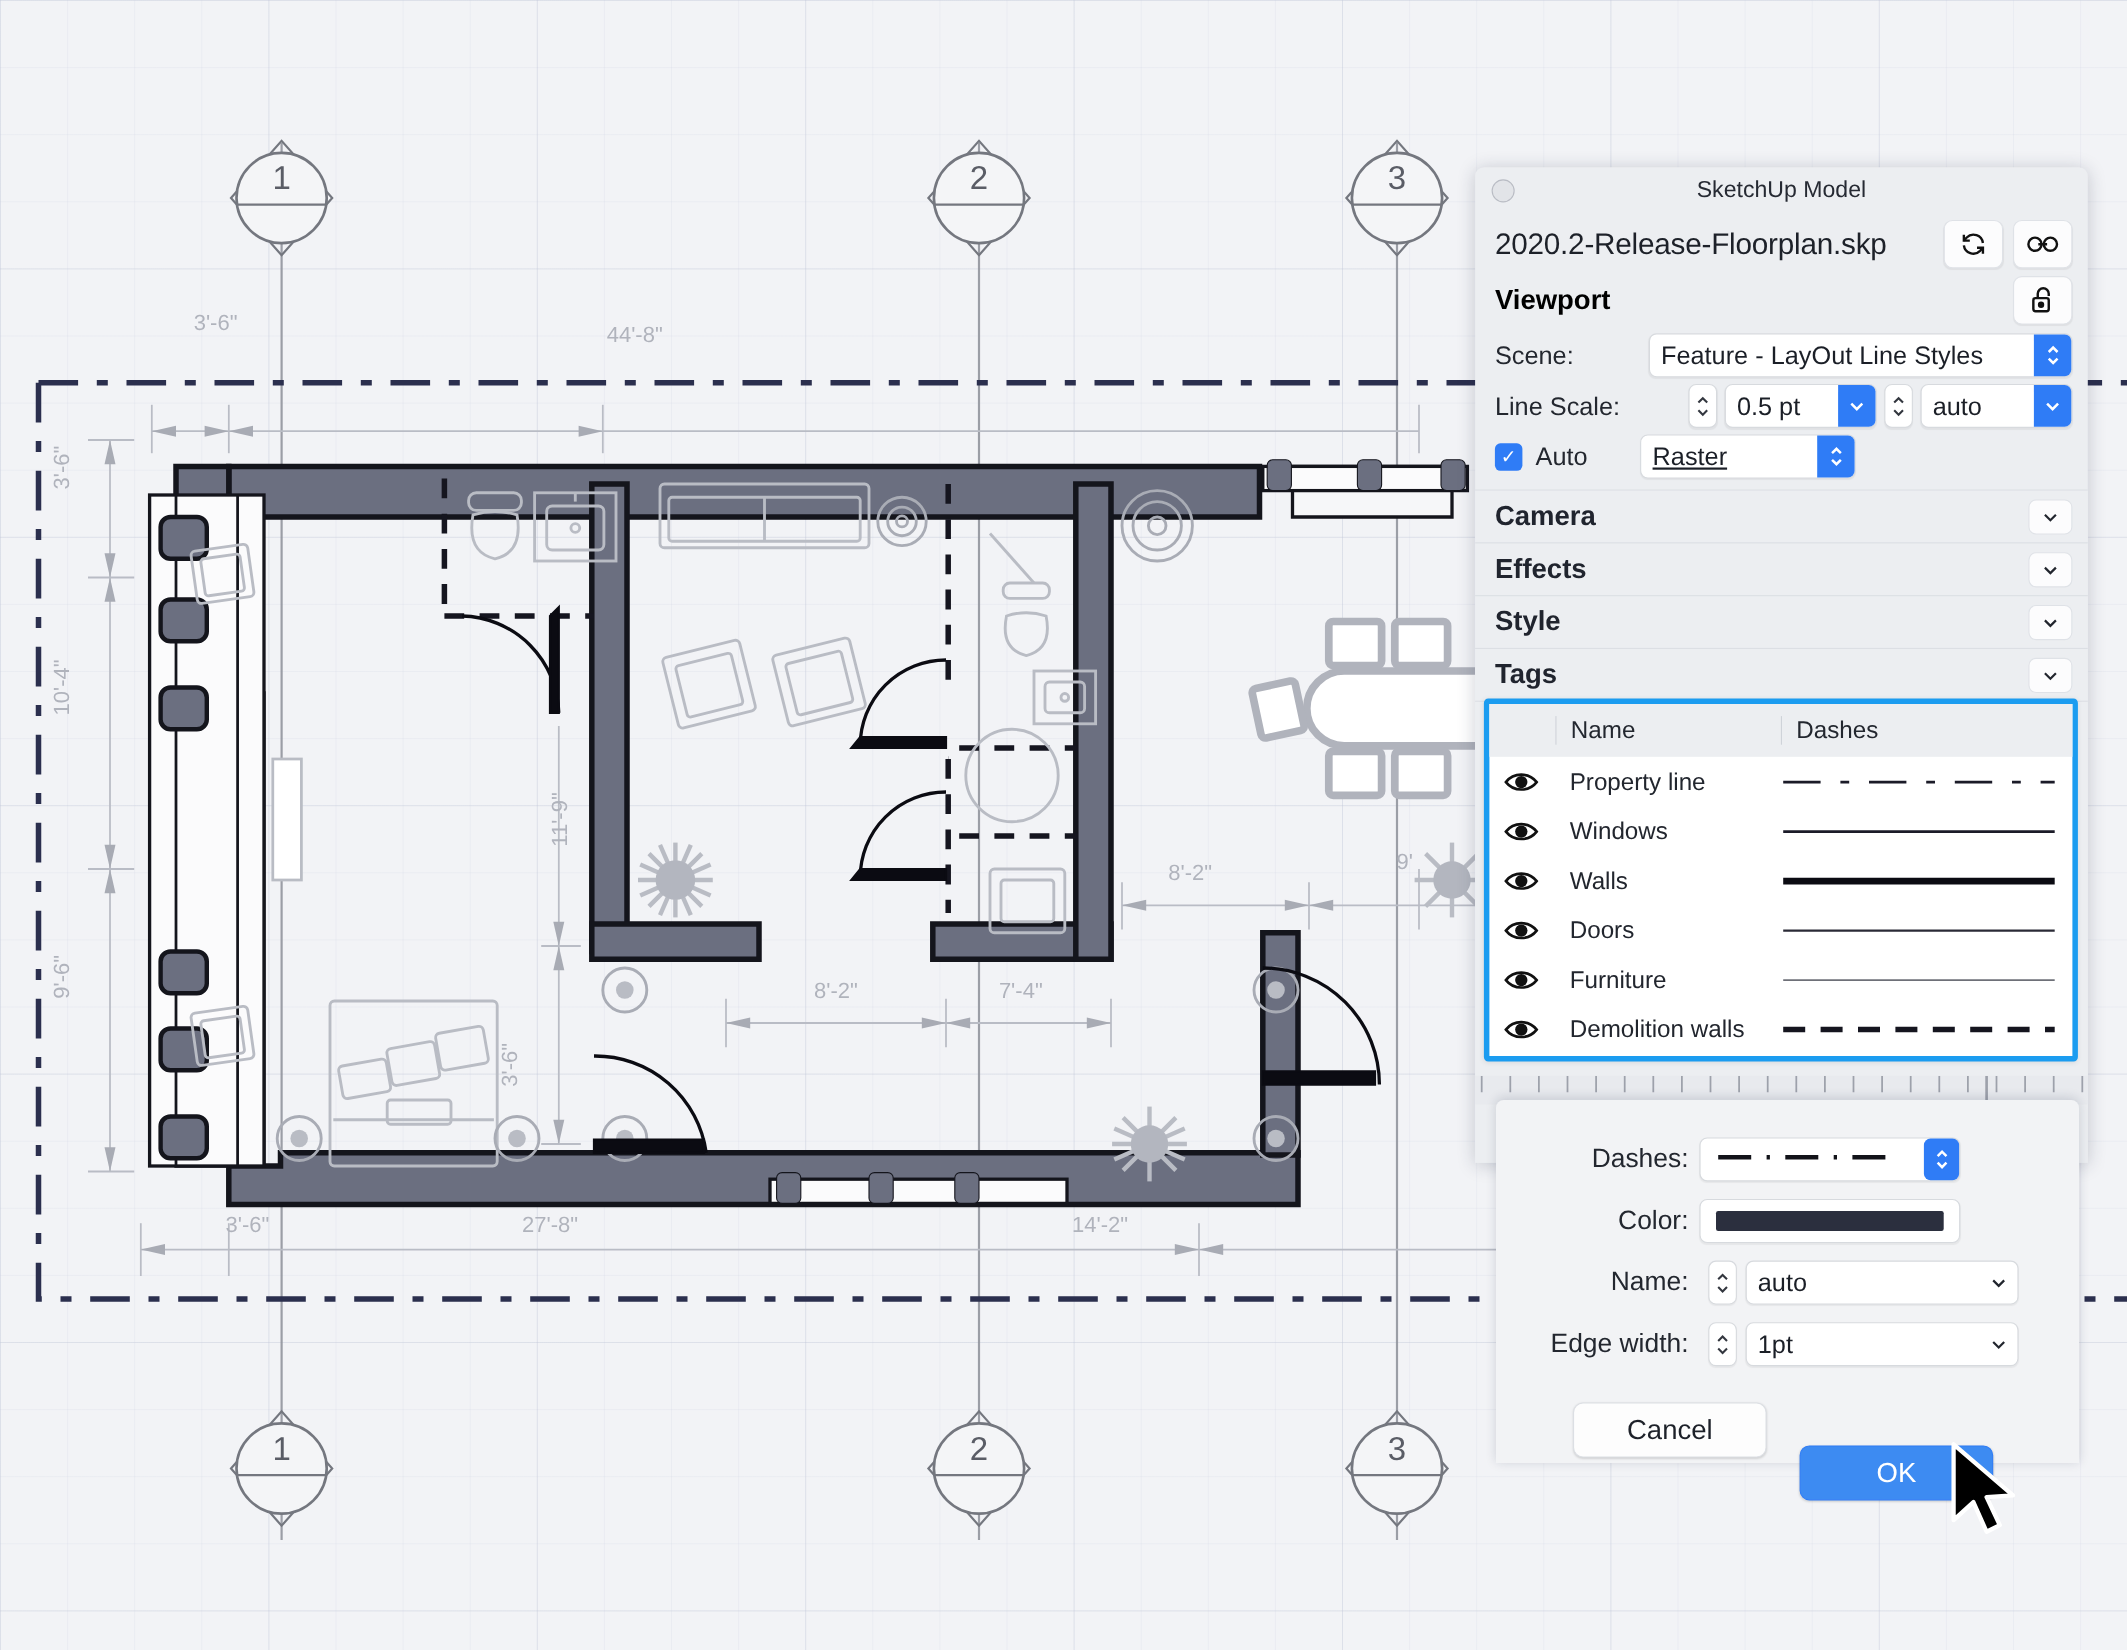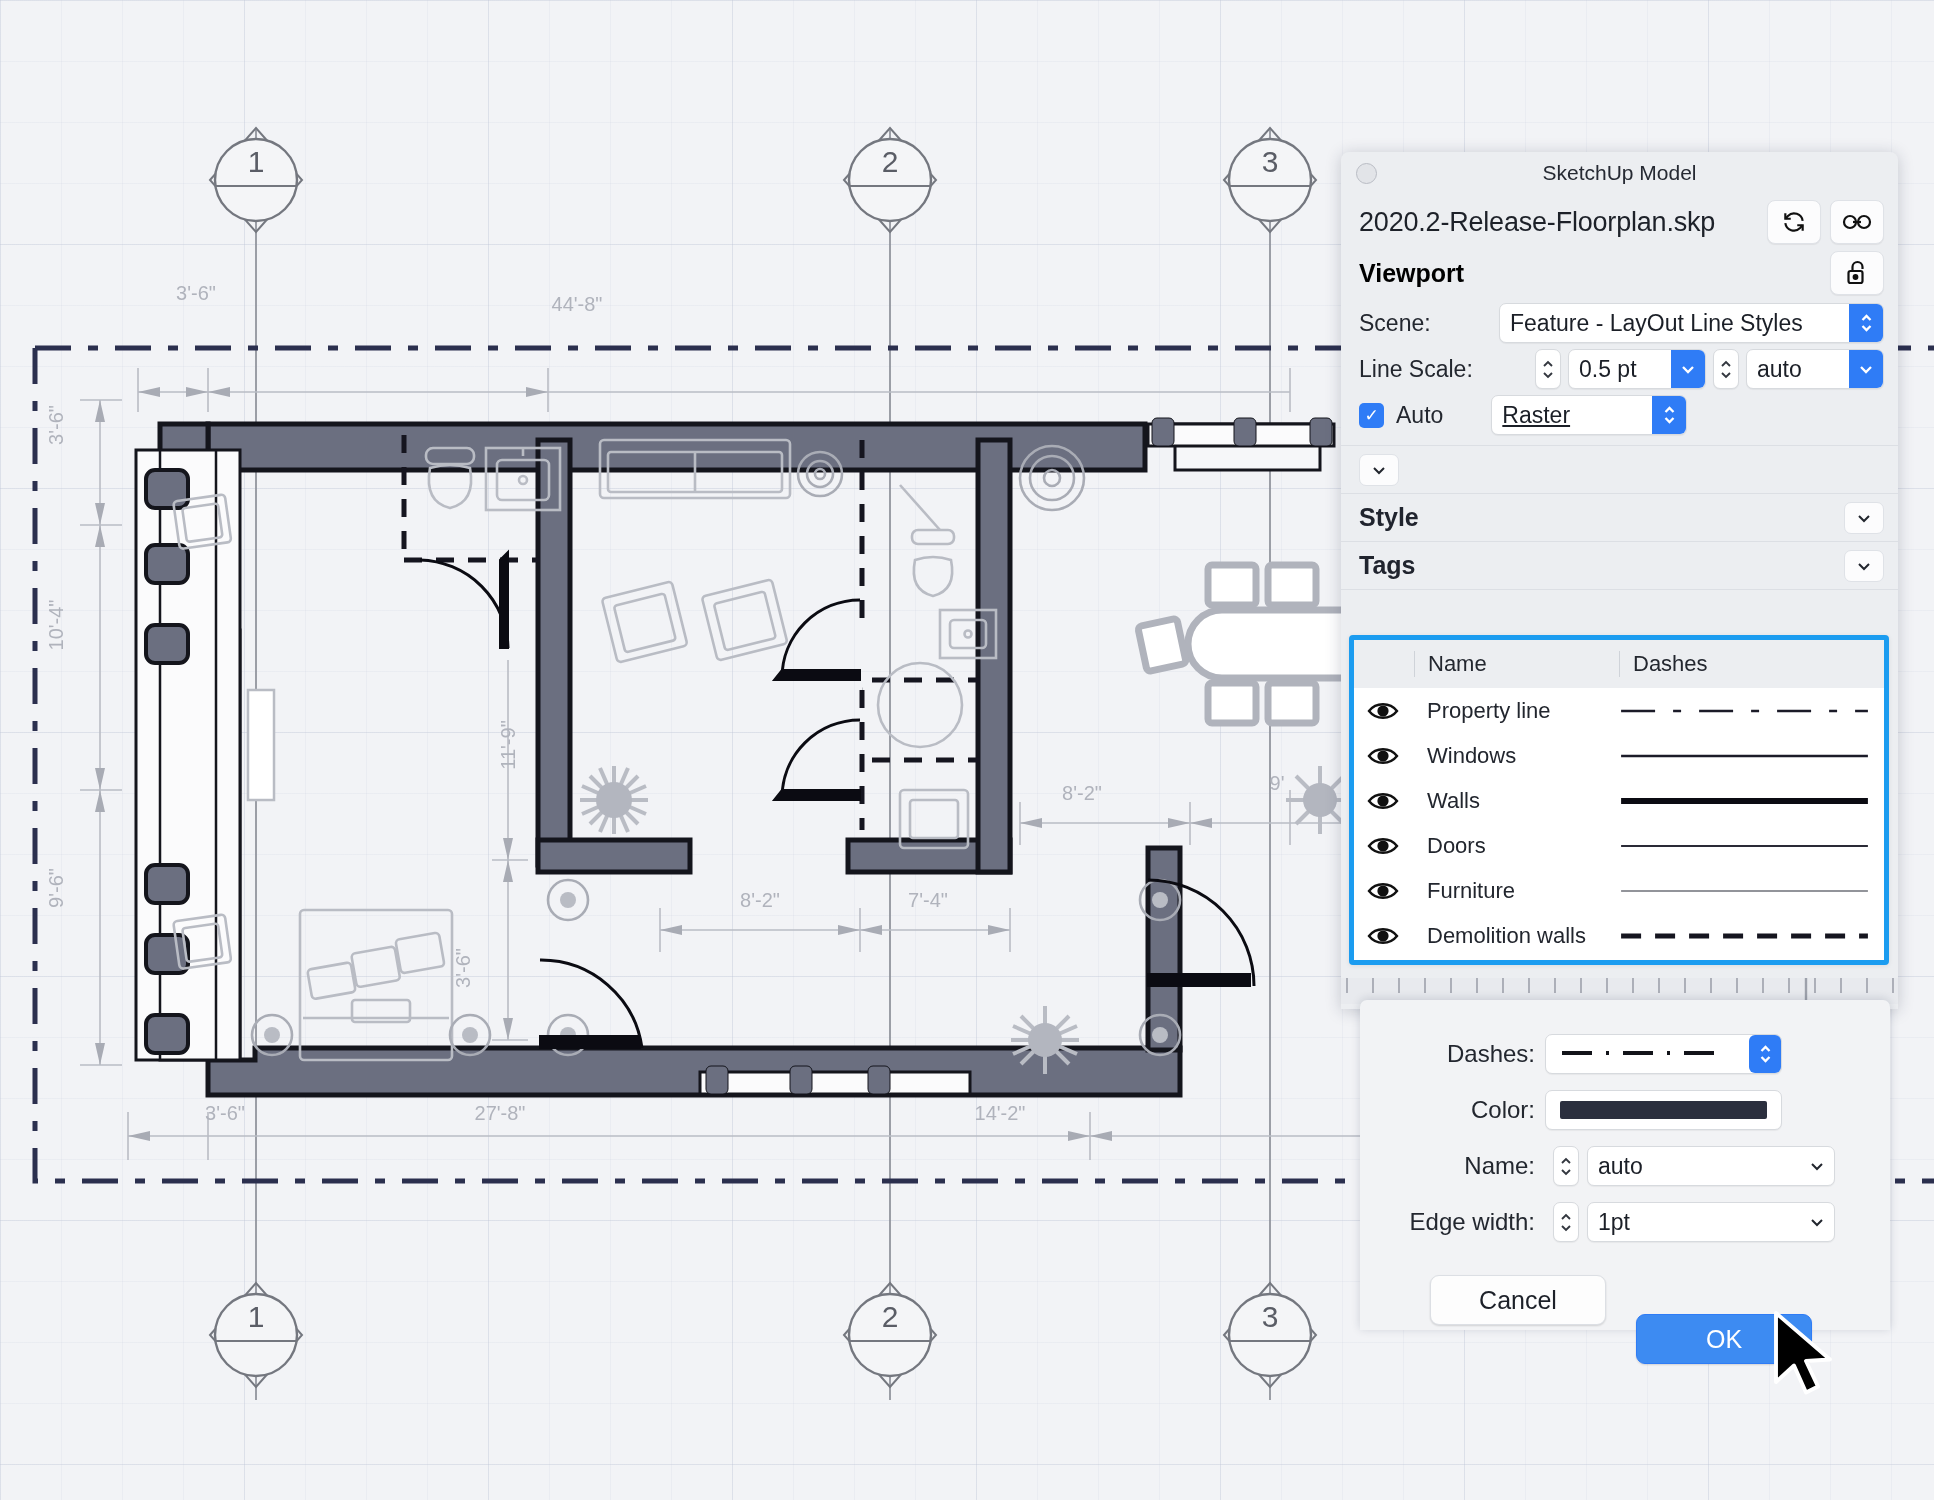--- a/index.html
+++ b/index.html
@@ -568,20 +568,29 @@
       <div class="chev-blue">
         <svg width="15" height="24" viewBox="0 0 14 24" fill="none" stroke="#fff" stroke-width="2.3">
           <path d="M3 9l4-4 4 4"></path>
             <path d="M3 15l4 4 4-4"></path>
           </svg>
       </div>
     </div>
   </div>
 
   <div class="accordion">
+    <div class="t">Camera</div>
+    <div class="accbtn">
+      <svg width="18" height="14" viewBox="0 0 16 14" fill="none" stroke="#22262e" stroke-width="2">
+          <path d="M3 5l5 5 5-5"></path>
+        </svg>
+      </div>
+  </div>
+  <div class="accordion">
+    <div class="t">Effects</div>
     <div class="accbtn">
       <svg width="18" height="14" viewBox="0 0 16 14" fill="none" stroke="#22262e" stroke-width="2">
           <path d="M3 5l5 5 5-5"></path>
         </svg>
       </div>
   </div>
   <div class="accordion">
     <div class="t">Style</div>
     <div class="accbtn">
       <svg width="18" height="14" viewBox="0 0 16 14" fill="none" stroke="#22262e" stroke-width="2">

